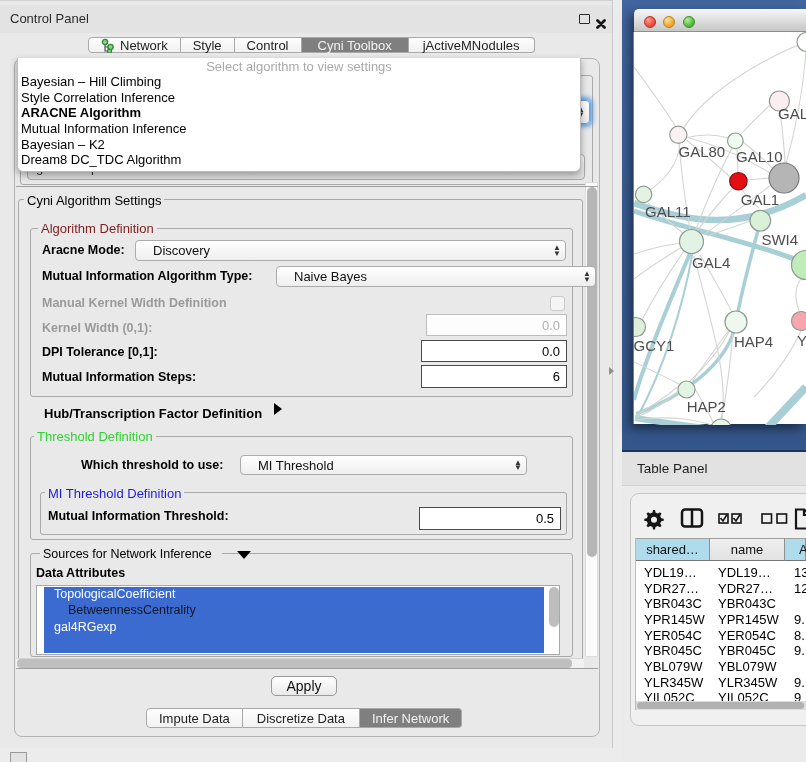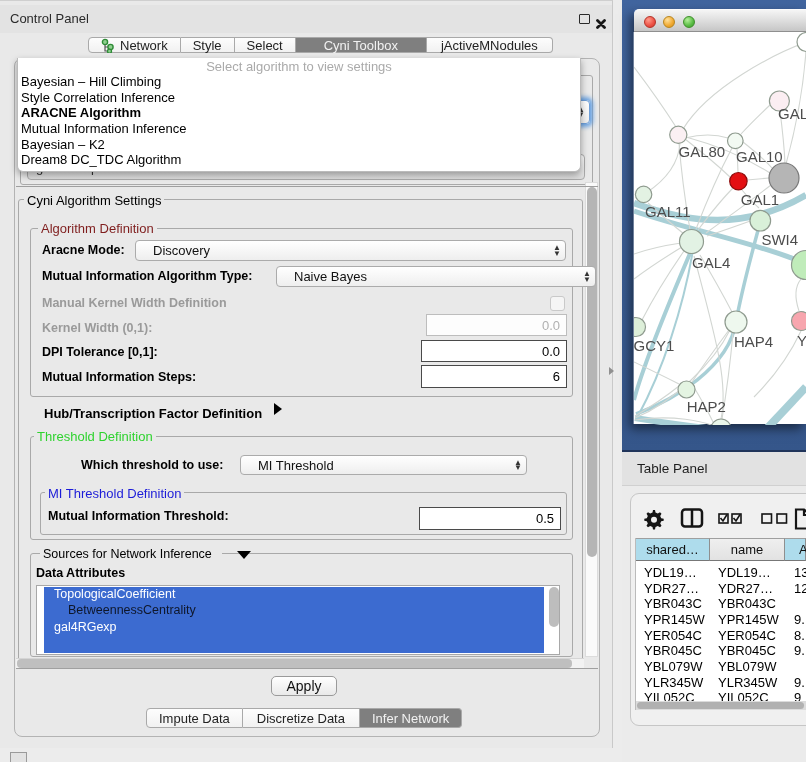--- a/index.html
+++ b/index.html
@@ -68,22 +68,22 @@
     </svg></div>
 
 <div class="abs" id="toptabs">
   <div class="seg first"><svg width="14" height="15" viewBox="0 0 14 15" style="margin-right:5px;margin-top:1px">
         <path d="M4,5 L4,13 L7,13 M4,9 L7,9" stroke="#555" stroke-width="1.2" fill="none"></path>
         <circle cx="4" cy="4" r="2.6" fill="#8fd08f" stroke="#2e8b36" stroke-width="1.4"></circle>
         <circle cx="9.5" cy="9" r="2.6" fill="#8fd08f" stroke="#2e8b36" stroke-width="1.4"></circle>
         <circle cx="8.5" cy="13.2" r="2" fill="#8fd08f" stroke="#2e8b36" stroke-width="1.3"></circle>
       </svg>Network</div>
   <div class="seg">Style</div>
-  <div class="seg">Select</div>
-  <div class="seg sel" style="padding:0 28px">Cyni Toolbox</div>
+  <div class="seg">Control</div>
+  <div class="seg sel" style="padding:0 16px">Cyni Toolbox</div>
   <div class="seg last" style="padding:0 14px">jActiveMNodules</div>
 </div>
 
 <div class="abs" id="content"></div>
 
 <div class="grp" style="left:20px;top:75px;width:573px;height:110px"></div>
 <div class="combo" style="left:30px;top:100px;width:560px;height:24px;box-shadow:0 0 4px 2.5px rgba(86,152,225,.85);border-color:#6f9fd8">
     <span class="arr">▲<br>▼</span>
   </div>
 <div class="combo" style="left:27px;top:154px;width:558px;height:26px;color:#333;padding-left:8px;background:linear-gradient(#fdfdfd,#dcdcdc)">gal80Rexp<span class="arr">▲<br>▼</span></div>

